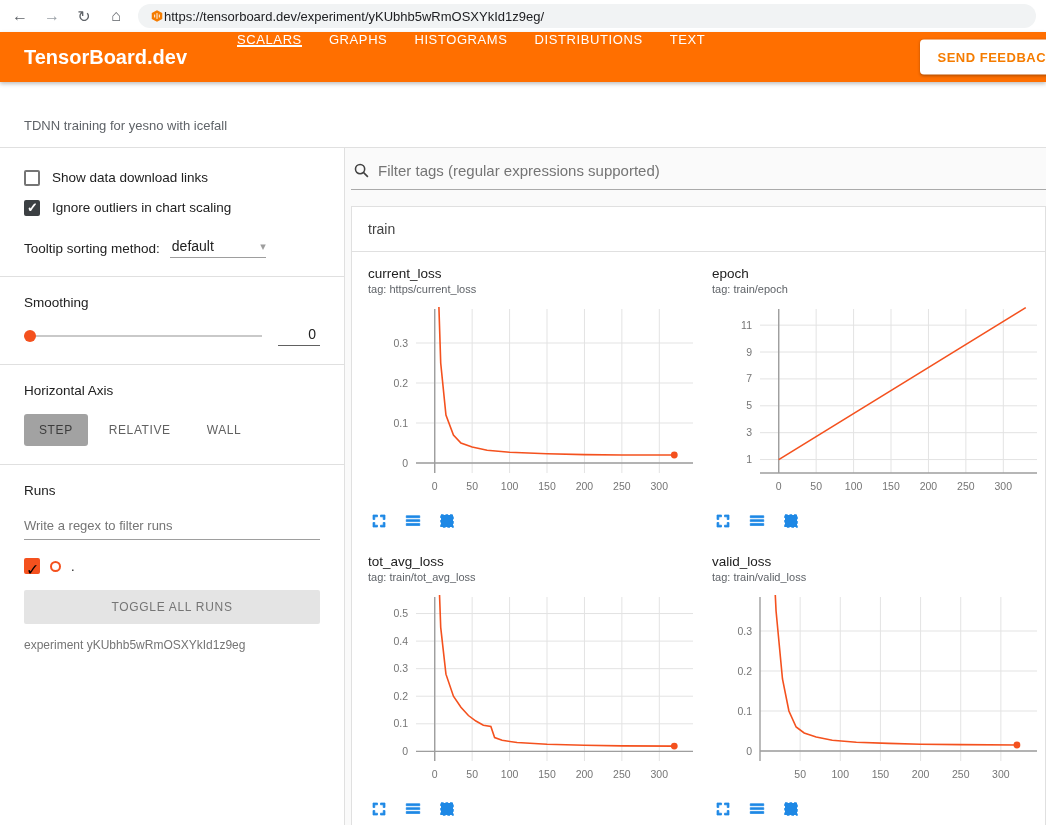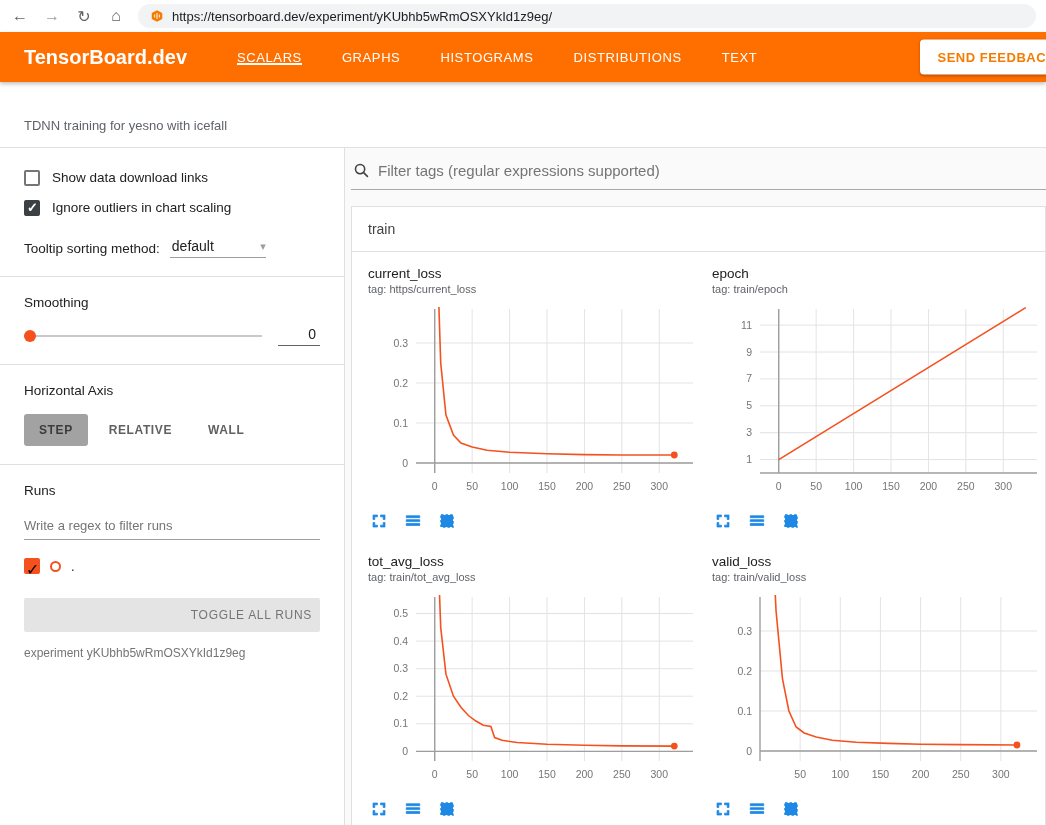--- a/index.html
+++ b/index.html
@@ -3,28 +3,28 @@
 <meta charset="utf-8">
 <style>
   * { margin:0; padding:0; box-sizing:border-box; }
   html,body { width:1046px; height:825px; overflow:hidden; font-family:"Liberation Sans", sans-serif; background:#fff; }
   .page { width:1046px; height:825px; overflow:hidden; display:flex; flex-direction:column; }
 
   
   .browser-bar { height:32px; background:#fff; display:flex; align-items:center; padding:0 10px; gap:12px; flex:0 0 auto; }
   .nav-icon { font-size:16px; color:#5f6368; width:20px; text-align:center; cursor:pointer; }
   .nav-icon.fwd { color:#9aa0a6; }
-  .address-pill { flex:1; height:24px; background:#f1f3f4; border-radius:12px; display:flex; align-items:center; padding:0 12px; gap:8px; }
+  .address-pill { flex:1; height:24px; background:#f1f3f4; border-radius:12px; display:flex; align-items:center; padding:0 12px; }
   .address-pill svg { width:14px; height:14px; flex:0 0 auto; }
   .url-text { font-size:13px; color:#202124; white-space:nowrap; }
 
   
   .app-header { height:50px; background:#ff6f00; display:flex; align-items:stretch; position:relative; overflow:hidden; box-shadow:0 2px 4px rgba(0,0,0,.25); flex:0 0 auto; z-index:5; }
   .brand { color:#fff; font-size:20px; font-weight:700; align-self:center; margin-left:24px; margin-right:50px; white-space:nowrap; }
-  .tabs { display:flex; align-items:center;gap:13px; }
+  .tabs { display:flex; align-items:flex-start; }
   .tab { display:flex; align-items:center; color:#fff; font-size:13px; font-weight:500; letter-spacing:.6px; margin-right:27px; position:relative; cursor:pointer; white-space:nowrap; }
   .tab.active::after { content:""; position:absolute; left:0; right:0; bottom:0; height:2px; background:#fff; }
   .feedback-btn { position:absolute; right:-28px; top:50%; transform:translateY(-50%); background:#fff; color:#f57c00; border:none; font-family:inherit; font-size:13px; font-weight:700; letter-spacing:.5px; padding:10px 18px; border-radius:4px; box-shadow:0 1px 3px rgba(0,0,0,.3); cursor:pointer; white-space:nowrap; }
 
   
   .experiment-bar { padding:36px 24px 14px 24px; border-bottom:1px solid #e0e0e0; flex:0 0 auto; background:#fff; }
   .experiment-title { font-size:13px; color:#5f6368; }
 
   
   .content { flex:1; display:flex; overflow:hidden; }
@@ -43,28 +43,28 @@
   .tooltip-label { font-size:13.5px; color:#212121; padding-bottom:2px; }
   .dropdown { min-width:96px; border-bottom:1px solid #9e9e9e; display:flex; justify-content:space-between; align-items:center; padding:0 0 3px 2px; cursor:pointer; }
   .dropdown-value { font-size:14px; color:#212121; }
   .dropdown-arrow { font-size:11px; color:#9e9e9e; }
   .section-label { font-size:13.5px; color:#212121; margin-bottom:16px; }
   .slider-row { display:flex; align-items:center; gap:16px; }
   .slider { flex:1; height:2px; background:#c9c9c9; position:relative; cursor:pointer; }
   .slider-thumb { width:12px; height:12px; border-radius:50%; background:#f4511e; position:absolute; left:0; top:-5px; }
   .slider-value { width:42px; text-align:right; font-size:14px; color:#212121; border-bottom:1px solid #616161; padding:0 4px 3px 4px; }
   .axis-buttons { display:flex; gap:6px; }
-  .axis-btn { font-family:inherit; font-size:12px; font-weight:700; letter-spacing:.6px; padding:9px 15px; color:#616161; background:transparent; border:none; border-radius:3px; cursor:pointer; }
+  .axis-btn { font-family:inherit; font-size:12px; font-weight:400; letter-spacing:.6px; padding:9px 15px; color:#616161; background:transparent; border:none; border-radius:3px; cursor:pointer; }
   .axis-btn.active { background:#a2a2a2; color:#3c3c3c; }
   .runs-filter { width:100%; border:none; border-bottom:1px solid #9e9e9e; font-family:inherit; font-size:13px; color:#212121; padding:4px 0 6px 0; background:transparent; outline:none; }
   .runs-filter::placeholder { color:#757575; }
   .run-row { display:flex; align-items:center; gap:10px; margin-top:18px; }
   .run-color-circle { width:11px; height:11px; border-radius:50%; border:2px solid #f4511e; flex:0 0 auto; }
   .run-name { font-size:13px; color:#212121; }
-  .toggle-all-btn { width:100%; margin-top:24px; background:#e4e4e4; border:none; border-radius:2px; font-family:inherit; font-size:12px; font-weight:500; letter-spacing:.7px; color:#757575; padding:10px 8px; cursor:pointer;text-align:right; }
+  .toggle-all-btn { width:100%; margin-top:16px; background:#e4e4e4; border:none; border-radius:2px; font-family:inherit; font-size:12px; font-weight:500; letter-spacing:.7px; color:#757575; padding:10px 8px; cursor:pointer; }
   .experiment-note { margin-top:14px; font-size:12px; color:#757575; }
 
   
   .main { flex:1; overflow:hidden; background:#fafafa; padding-left:6px; }
   .filter-row { display:flex; align-items:center; gap:8px; padding:14px 0 10px 2px; border-bottom:1px solid #aaa; }
   .filter-row svg { width:17px; height:17px; flex:0 0 auto; }
   .tag-filter-input { flex:1; border:none; background:transparent; font-family:inherit; font-size:15px; color:#212121; outline:none; }
   .tag-filter-input::placeholder { color:#757575; }
   .card { margin-top:16px; background:#fff; border:1px solid #e0e0e0; }
   .card-header { font-size:14px; color:#424242; padding:14px 16px; border-bottom:1px solid #e0e0e0; }

